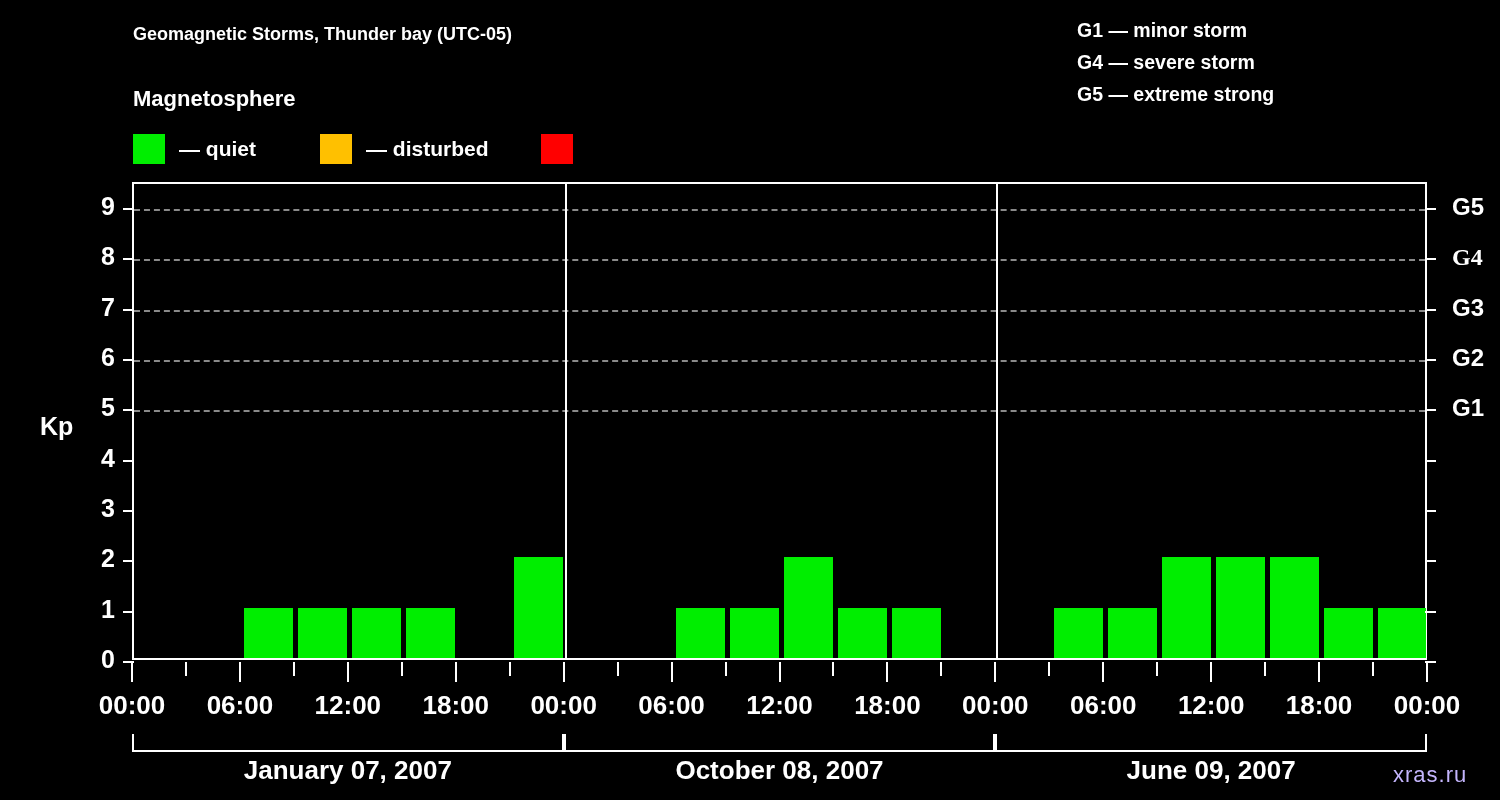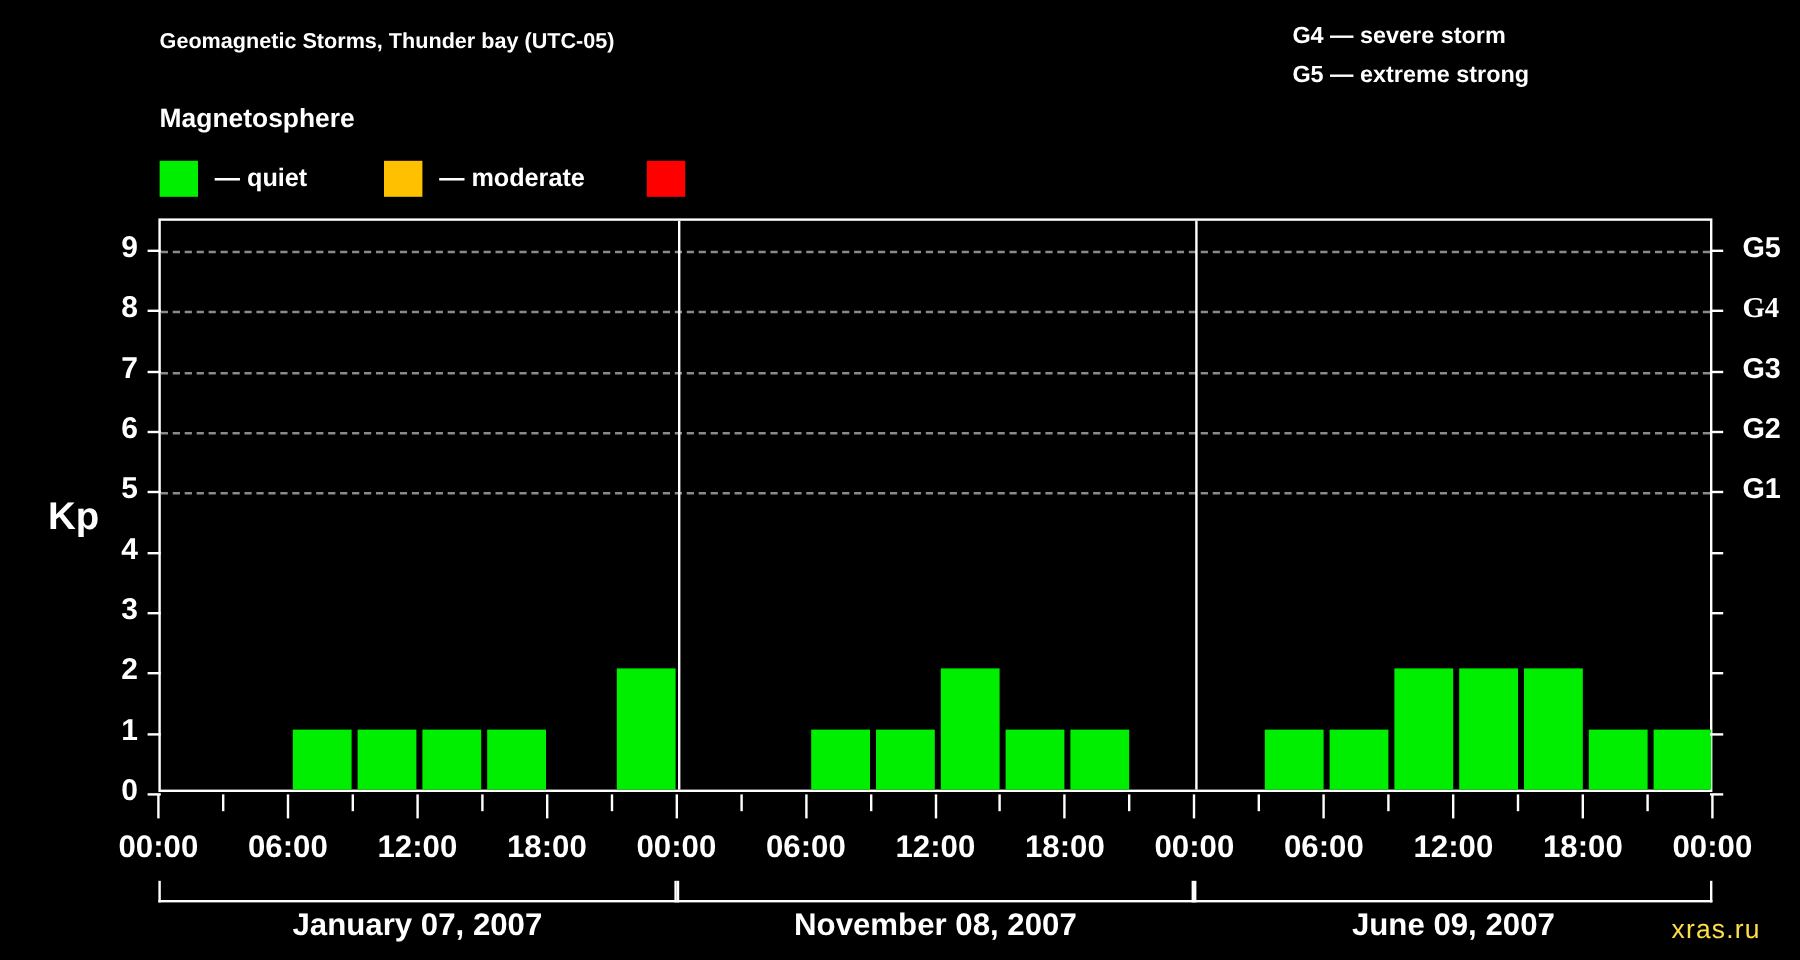--- a/index.html
+++ b/index.html
@@ -140,21 +140,21 @@
     font-size: 24px;
     font-weight: bold;
     line-height: 1;
     white-space: nowrap;
   }
 
   #kp-axis-title {
     position: absolute;
     left: 40px;
     top: 412px;
-    font-size: 32px;
+    font-size: 25px;
     font-weight: bold;
   }
 
   .xtick {
     position: absolute;
     top: 662px;
     width: 0;
     height: 14px;
     border-left: 2px solid #ffffff;
   }
@@ -187,46 +187,47 @@
     text-align: center;
     white-space: nowrap;
     transform: translateX(-50%);
   }
 
   #watermark {
     position: absolute;
     left: 1393px;
     top: 762px;
     font-size: 22px;
-    color: #fde047;
+    color: #c4b5fd;
     letter-spacing: 1px;
   }
 </style>
 </head>
 <body>
 
 <div id="chart-title">Geomagnetic Storms, Thunder bay (UTC-05)</div>
 
 <div id="magnetosphere-label">Magnetosphere</div>
 
 <div id="color-legend">
     <div class="legend-entry" style="margin-left: 0px;">
       <span class="legend-swatch" style="background: rgb(0, 238, 0);"></span>
       <span class="legend-text">— quiet</span>
     </div>
     <div class="legend-entry" style="margin-left: 64px;">
       <span class="legend-swatch" style="background: rgb(255, 192, 0);"></span>
-      <span class="legend-text">— moderate</span>
+      <span class="legend-text">— disturbed</span>
     </div>
     <div class="legend-entry" style="margin-left: 52px;">
       <span class="legend-swatch" style="background: rgb(255, 0, 0);"></span>
     </div>
   </div>
 
 <div id="g-legend">
+    <div class="g-legend-row">G1 — minor storm</div>
     <div class="g-legend-row">G4 — severe storm</div>
     <div class="g-legend-row">G5 — extreme strong</div>
   </div>
 
 <div id="plot-frame">
   <div id="plot-inner">
       <div class="gridline" style="top: 226.421px;"></div>
       <div class="gridline" style="top: 176.105px;"></div>
       <div class="gridline" style="top: 125.789px;"></div>
       <div class="gridline" style="top: 75.4737px;"></div>
@@ -325,18 +326,18 @@
     <div class="xlabel" style="left: 1211.17px;">12:00</div>
     <div class="xtick" style="left: 1264.12px;"></div>
     <div class="xtick major" style="left: 1318.08px;"></div>
     <div class="xlabel" style="left: 1319.08px;">18:00</div>
     <div class="xtick" style="left: 1372.04px;"></div>
     <div class="xtick major" style="left: 1426px;"></div>
     <div class="xlabel" style="left: 1427px;">00:00</div>
     <div class="day-bracket" style="left: 132px; width: 431.667px;"></div>
     <div class="day-caption" style="left: 347.833px;">January 07, 2007</div>
     <div class="day-bracket" style="left: 563.667px; width: 431.667px;"></div>
-    <div class="day-caption" style="left: 779.5px;">November 08, 2007</div>
+    <div class="day-caption" style="left: 779.5px;">October 08, 2007</div>
     <div class="day-bracket" style="left: 995.333px; width: 431.667px;"></div>
     <div class="day-caption" style="left: 1211.17px;">June 09, 2007</div>
   </div>
 
 <div id="watermark">xras.ru</div>
 
 </body></html>

